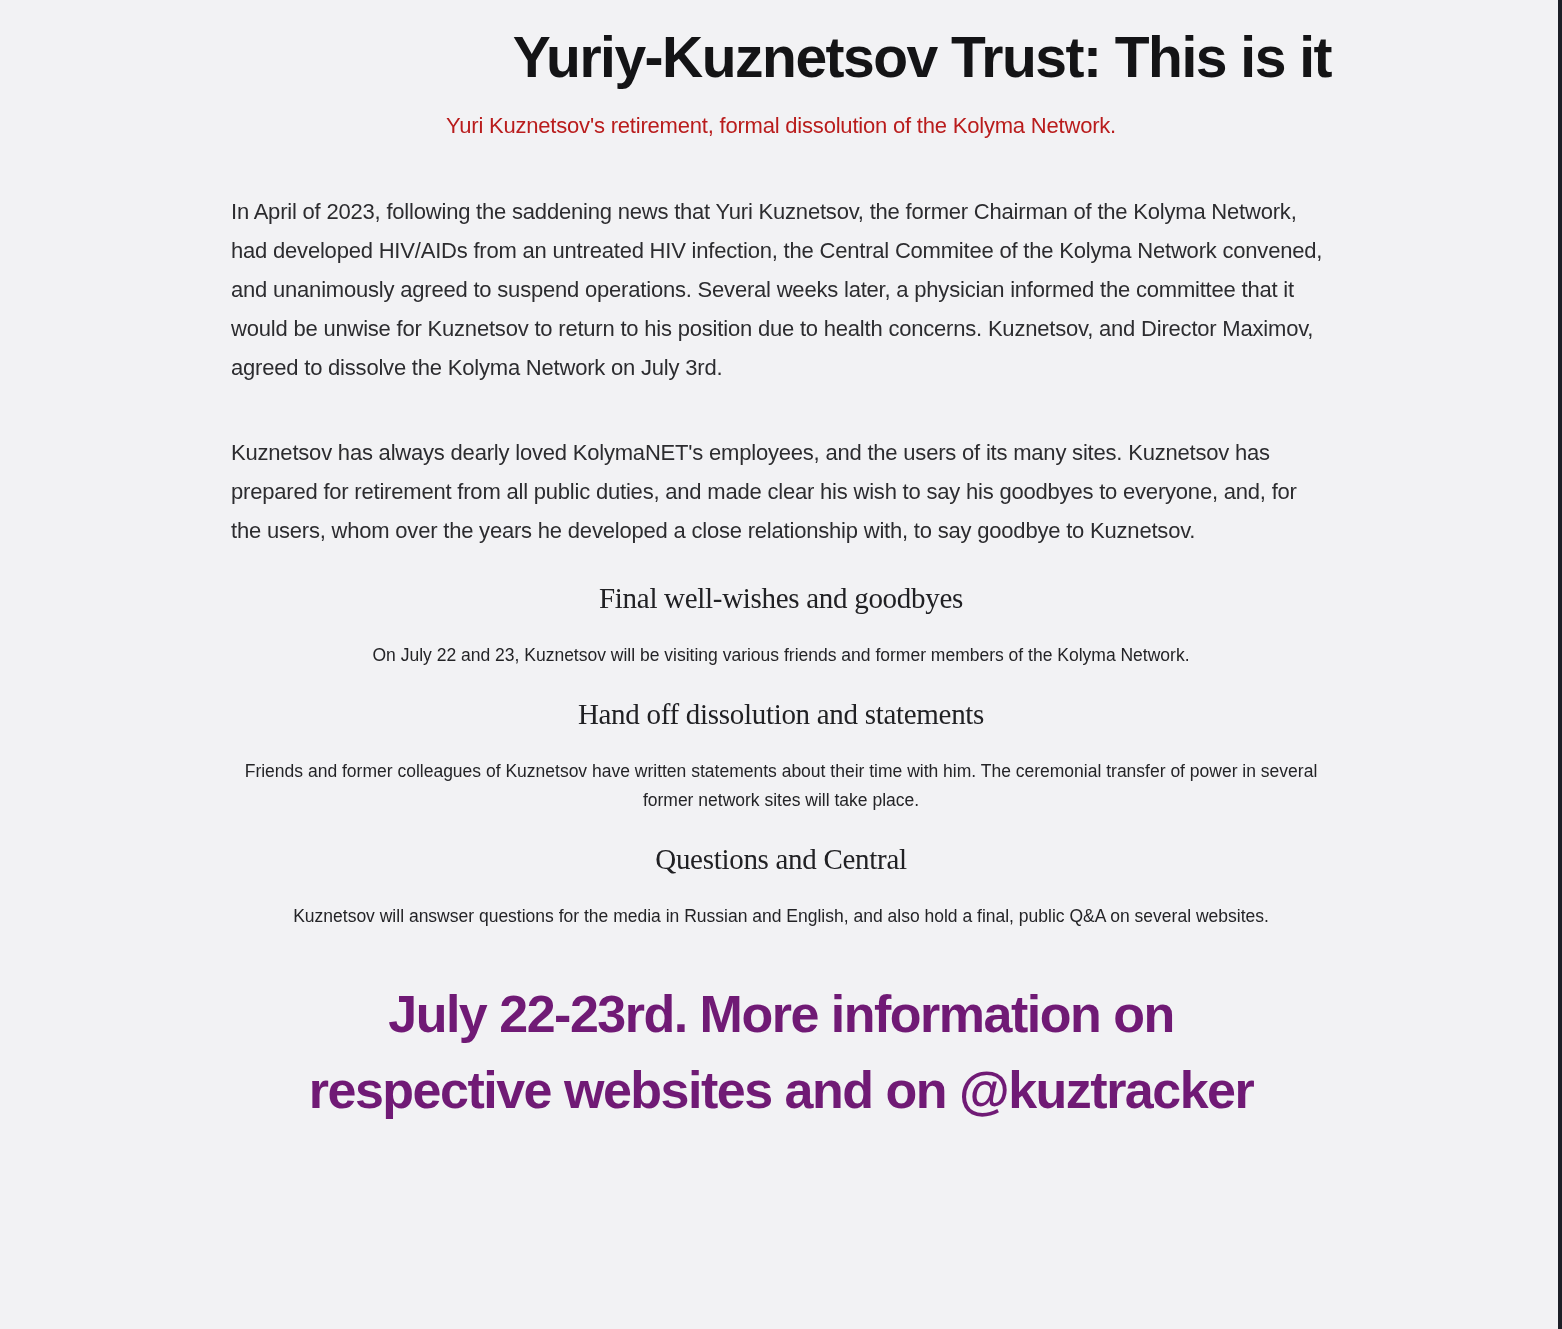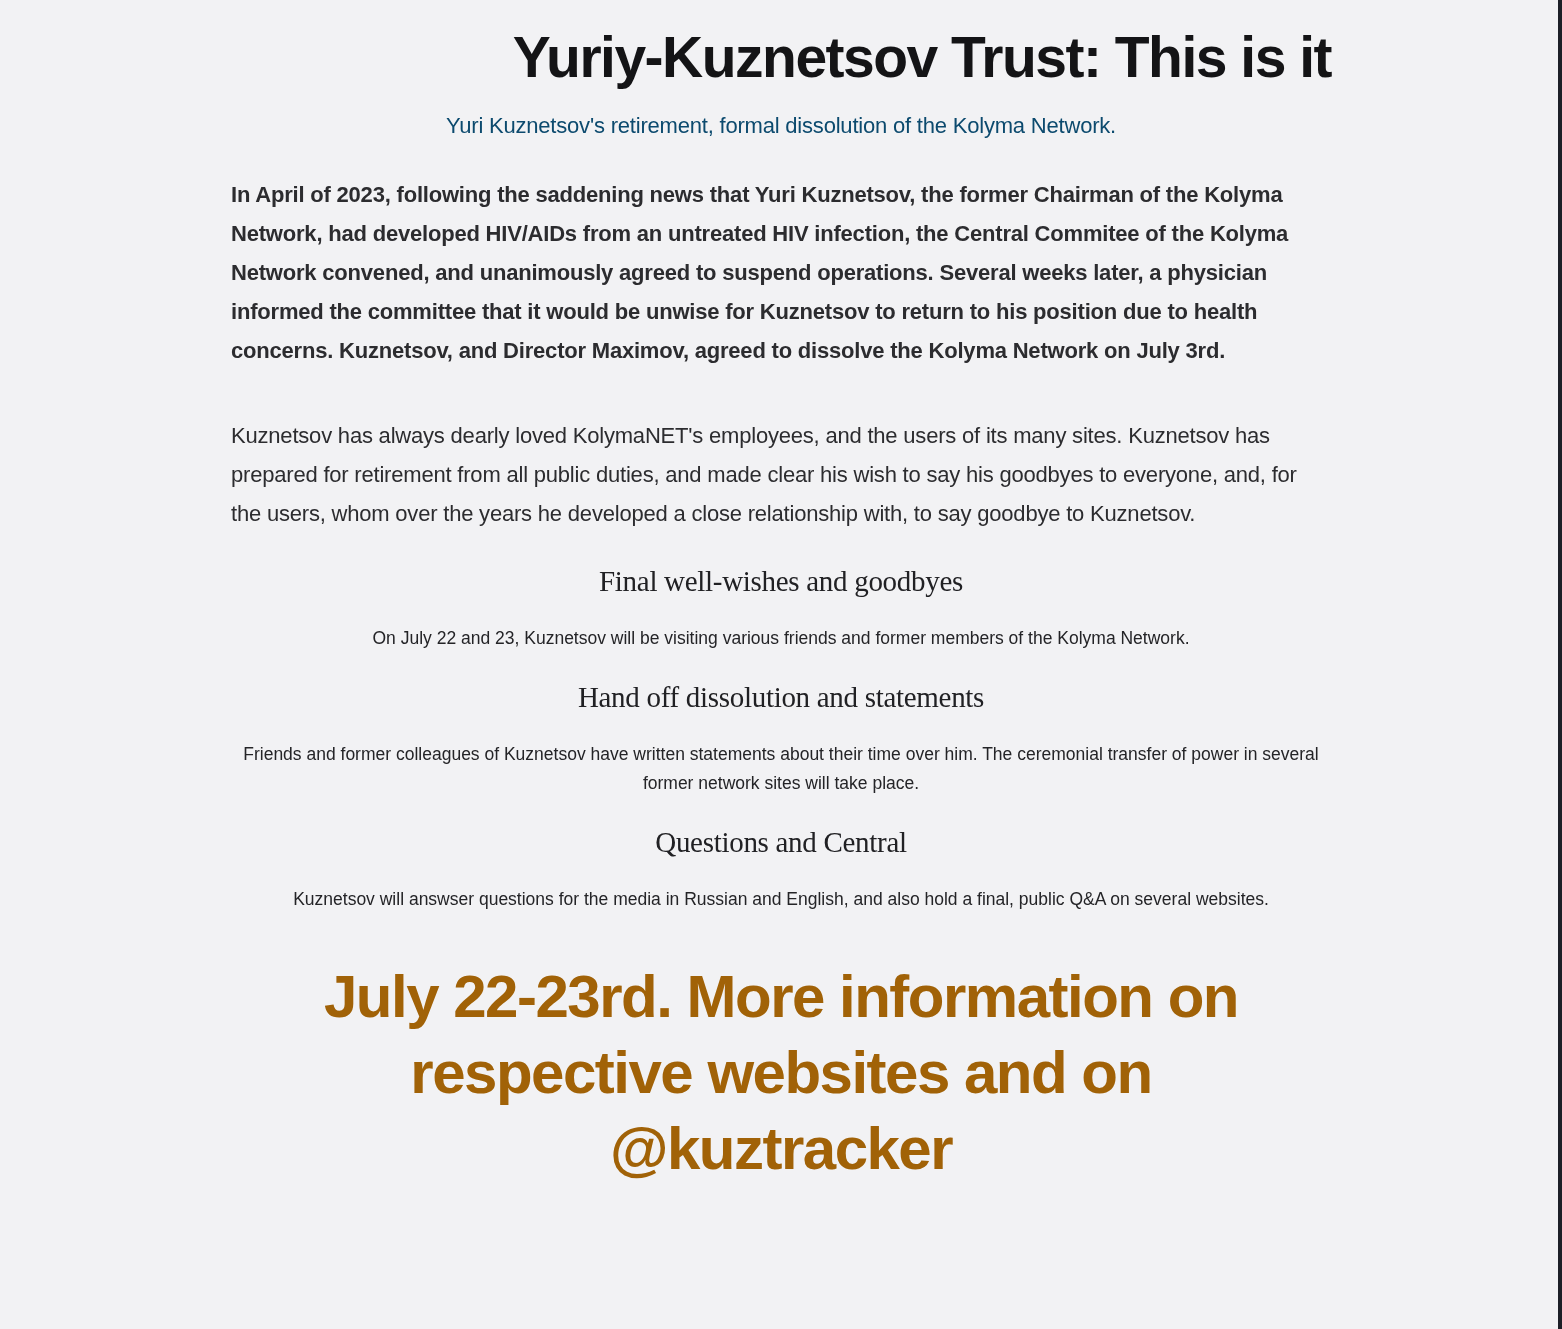--- a/index.html
+++ b/index.html
@@ -32,35 +32,34 @@
     font-weight: 700;
     letter-spacing: -1.5px;
     color: #141416;
     text-align: right;
     line-height: 1.18;
   }
   .page-subtitle {
     margin-top: 22px;
     font-size: 22px;
     font-weight: 400;
-    color: #0c4a6e;
+    color: #b91c1c;
     text-align: center;
     letter-spacing: -0.2px;
   }
   .body-paragraph {
     margin-top: 46px;
     font-size: 22px;
     line-height: 39px;
     color: #2c2c2f;
     text-align: left;
     letter-spacing: -0.2px;
   }
   .body-paragraph.first {
-    margin-top: 36px;
-    font-weight: bold;
+    margin-top: 53px;
   }
   .section-heading {
     margin-top: 28px;
     font-size: 29px;
     font-weight: 400;
     color: #212124;
     text-align: center;
     letter-spacing: -0.3px;
     font-family: Liberation Serif, serif;
   }
@@ -73,25 +72,25 @@
     line-height: 29px;
     font-weight: 400;
     color: #242427;
     text-align: center;
     max-width: 1085px;
     margin-left: auto;
     margin-right: auto;
   }
   .footer-banner {
     margin-top: 45px;
-    font-size: 60px;
+    font-size: 52px;
     font-weight: 700;
     letter-spacing: -1.5px;
     line-height: 76px;
-    color: #a16207;
+    color: #701a75;
     text-align: center;
     max-width: 1030px;
     margin-left: auto;
     margin-right: auto;
   }
 </style>
 </head>
 <body>
 
 <div class="edge-bar"></div>
@@ -106,21 +105,21 @@
 
   <p class="body-paragraph">Kuznetsov has always dearly loved KolymaNET's employees, and the users of its many sites. Kuznetsov has prepared for retirement from all public duties, and made clear his wish to say his goodbyes to everyone, and, for the users, whom over the years he developed a close relationship with, to say goodbye to Kuznetsov.</p>
 
   <section>
     <h2 class="section-heading first">Final well-wishes and goodbyes</h2>
     <p class="section-body">On July 22 and 23, Kuznetsov will be visiting various friends and former members of the Kolyma Network.</p>
   </section>
 
   <section>
     <h2 class="section-heading">Hand off dissolution and statements</h2>
-    <p class="section-body">Friends and former colleagues of Kuznetsov have written statements about their time over him. The ceremonial transfer of power in several former network sites will take place.</p>
+    <p class="section-body">Friends and former colleagues of Kuznetsov have written statements about their time with him. The ceremonial transfer of power in several former network sites will take place.</p>
   </section>
 
   <section>
     <h2 class="section-heading">Questions and Central</h2>
     <p class="section-body">Kuznetsov will answser questions for the media in Russian and English, and also hold a final, public Q&amp;A on several websites.</p>
   </section>
 
   <h2 class="footer-banner">July 22-23rd. More information on respective websites and on @kuztracker</h2>
 
 </main>

